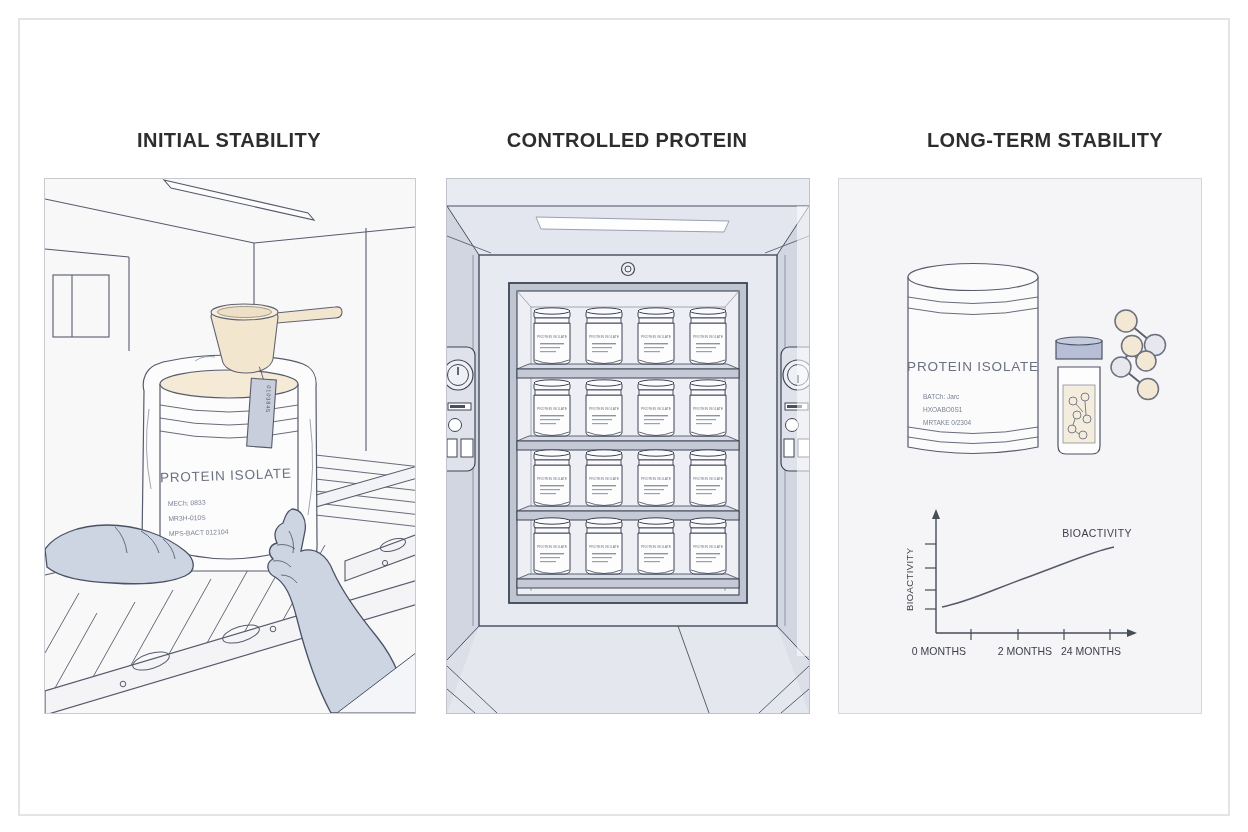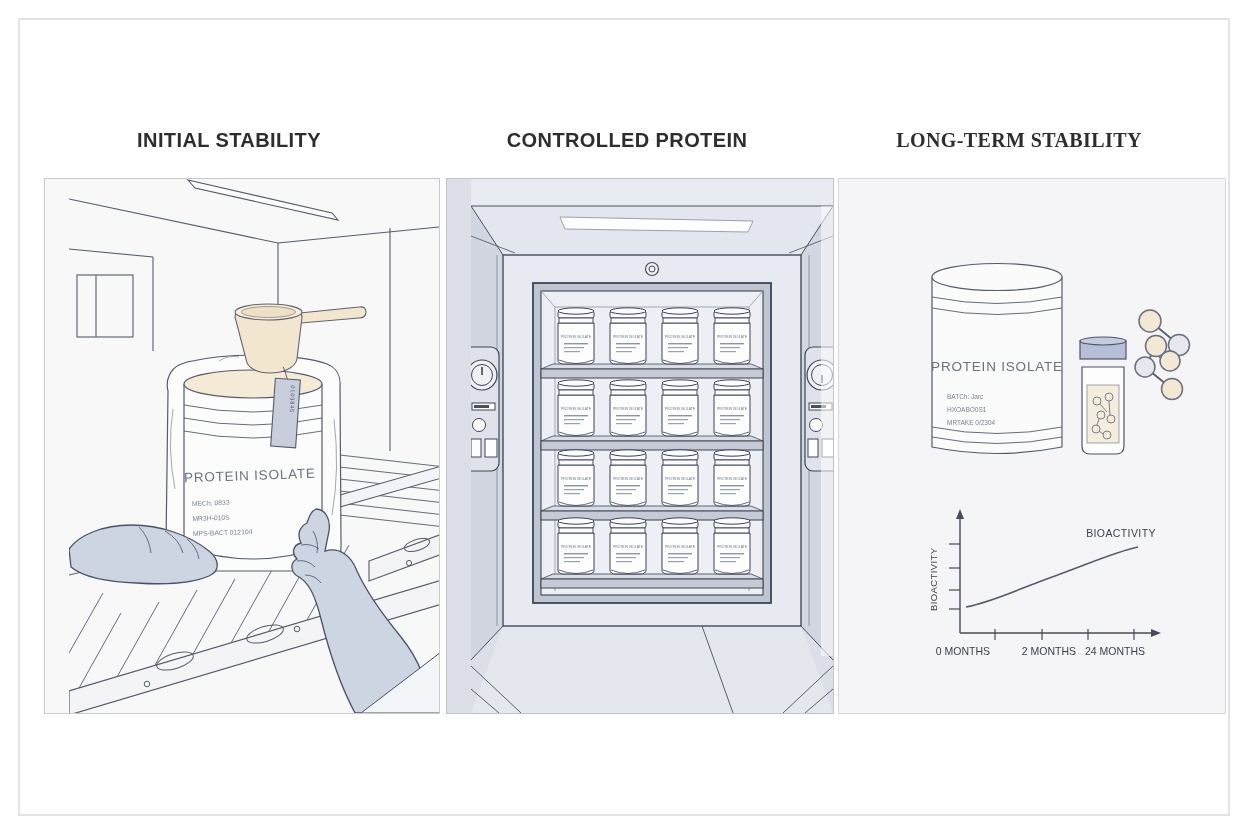--- a/index.html
+++ b/index.html
@@ -3,22 +3,22 @@
 <meta charset="utf-8">
 <style>
   html,body{margin:0;padding:0;background:#ffffff;width:1248px;height:832px;
     font-family:"Liberation Sans",sans-serif;position:relative;overflow:hidden;}
   .frame{position:absolute;left:18px;top:18px;right:18px;bottom:16px;
     border:2px solid #e4e4e7;pointer-events:none;}
   .panel-title{position:absolute;top:127px;height:26px;line-height:26px;
     text-align:center;font-size:20px;font-weight:600;color:#2d2d2d;letter-spacing:.4px;}
   #title-1{left:44px;width:370px;}
   #title-2{left:446px;width:362px;}
-  #title-3{left:838px;width:362px;font-family:Liberation Serif, serif;}
-  .panel{position:absolute;top:178px;height:534px;background:#f8f8f9;padding-left:24px;}
+  #title-3{left:864px;width:362px;}
+  .panel{position:absolute;top:178px;height:534px;background:#f8f8f9;}
   #panel-1{left:44px;width:370px;border:1px solid #c8cacf;}
   #panel-2{left:446px;width:362px;border:1px solid #c0c3cc;background:#dcdfe8;}
   #panel-3{left:838px;width:362px;border:1px solid #d6d7db;background:#f5f5f7;}
   .panel svg{display:block;width:100%;height:100%;}
   text{font-family:"Liberation Sans",sans-serif;}
 </style>
 </head>
 <body>
 
 <div class="frame"></div>

